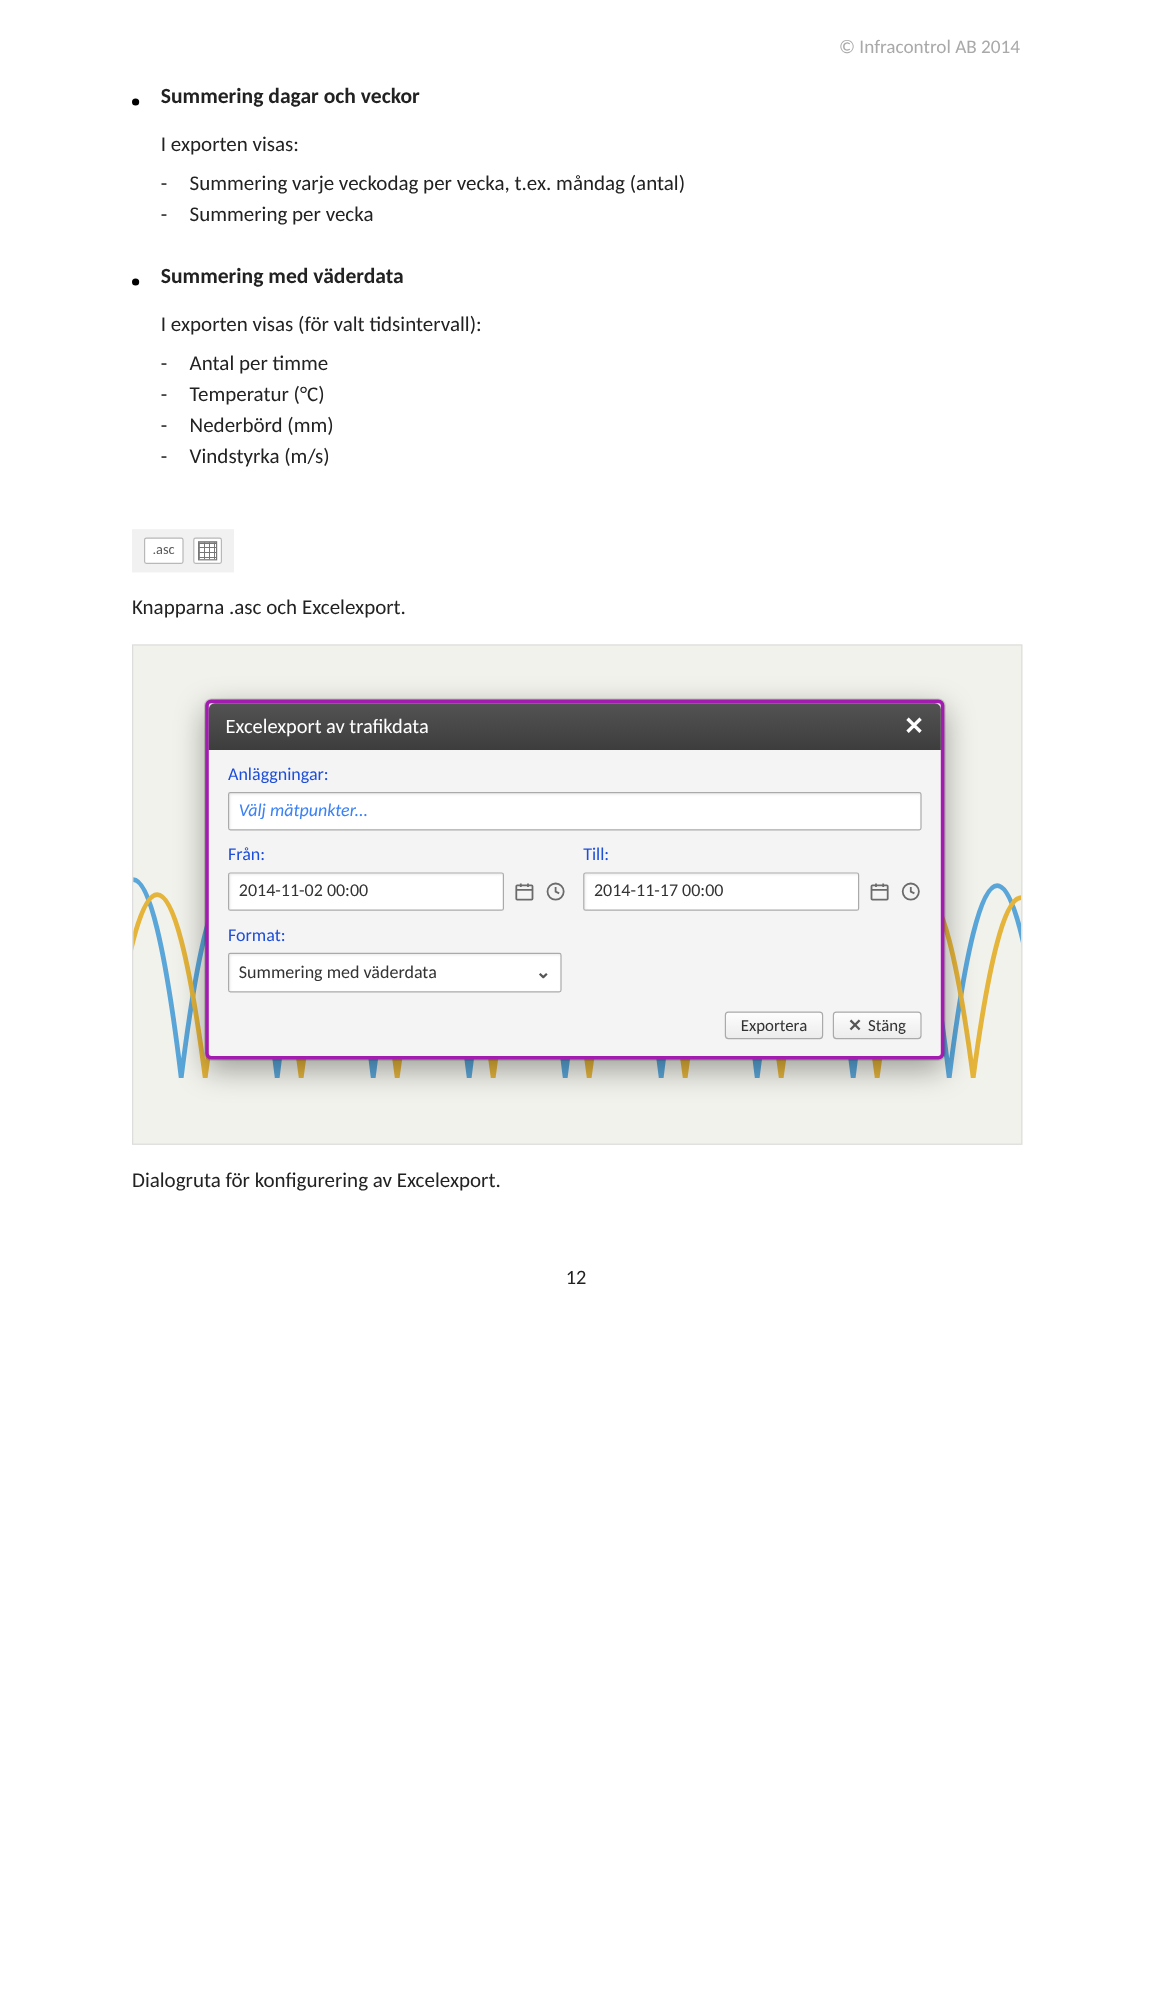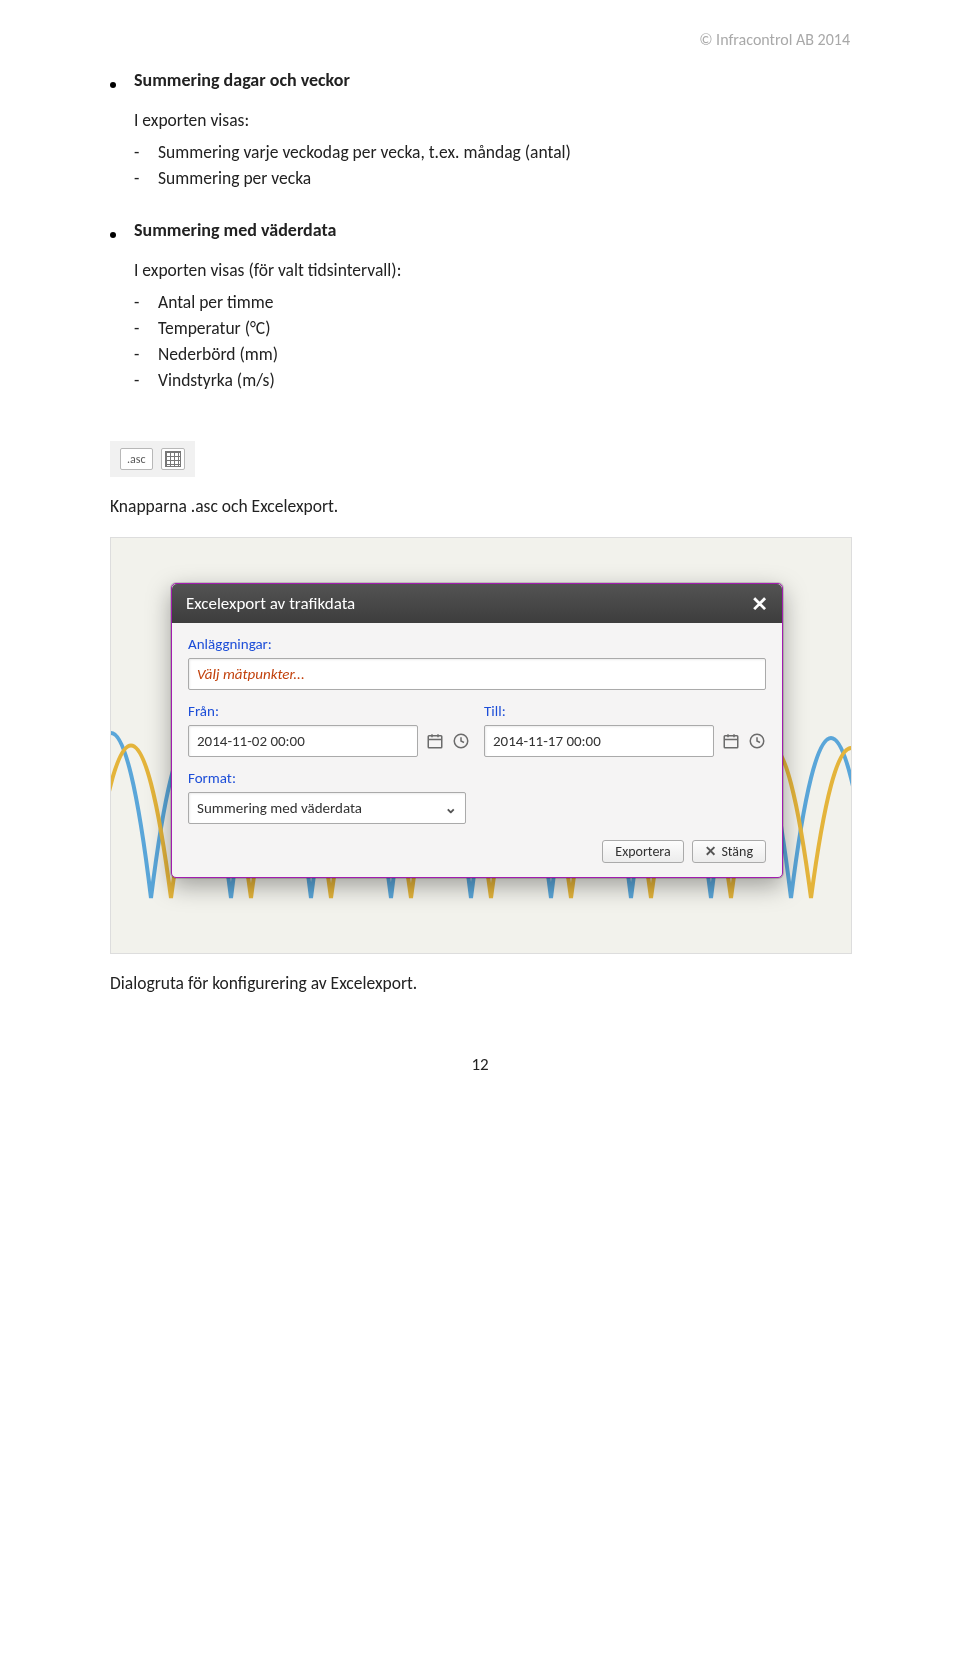--- a/index.html
+++ b/index.html
@@ -72,41 +72,41 @@
     border: 1px solid #ddd;
   }
   .chart-bg { position:absolute; inset:0; }
   .chart-bg svg { width:100%; height:100%; display:block; }
 
   .dialog {
     position: absolute;
     left: 60px; top: 45px;
     width: 610px;
     background: #f5f4f4;
-    border: 1px solid #a21caf;
+    border: 3px solid #a21caf;
     border-radius: 5px;
     box-shadow: 0 8px 25px rgba(0,0,0,0.35), 0 0 0 1px rgba(0,0,0,0.15);
   }
   .dlg-title {
     background: linear-gradient(#535353,#3d3d3d);
     color: #fff;
     border-radius: 5px 5px 0 0;
     padding: 9px 14px;
     font-size: 17px;
     display:flex; justify-content:space-between; align-items:center;
   }
   .dlg-title .x { font-weight:bold; font-size:20px; cursor:default; line-height:1; }
   .dlg-body { padding: 12px 16px 14px 16px; font-size: 15px; color:#555; }
   .lbl { color:#1d4ed8; font-size:15px; margin-bottom:5px; }
   .field {
     background:#fff; border:1px solid #aaa; border-radius:2px;
     padding:6px 8px; font-size:15px; color:#333;
     box-shadow: inset 1px 1px 2px rgba(0,0,0,0.08);
   }
-  .multisel { color:#c2410c; font-style:italic; }
+  .multisel { color:#3b82f6; font-style:italic; }
   .row2 { display:flex; gap:14px; margin-top:12px; }
   .col { flex:1; }
   .dt-wrap { display:flex; align-items:center; gap:8px; }
   .dt-wrap .field { flex:1; min-width:0; }
   .ico { width:18px; height:18px; color:#6b6b6b; display:inline-block; }
   .sel-wrap { display:flex; align-items:center; }
   .sel-wrap .field { display:flex; align-items:center; justify-content:space-between; width:260px; }
   .chev { font-size:15px; color:#555; font-weight:bold; }
   .dlg-buttons { display:flex; justify-content:flex-end; gap:8px; margin-top:16px; }
   .dbtn {

